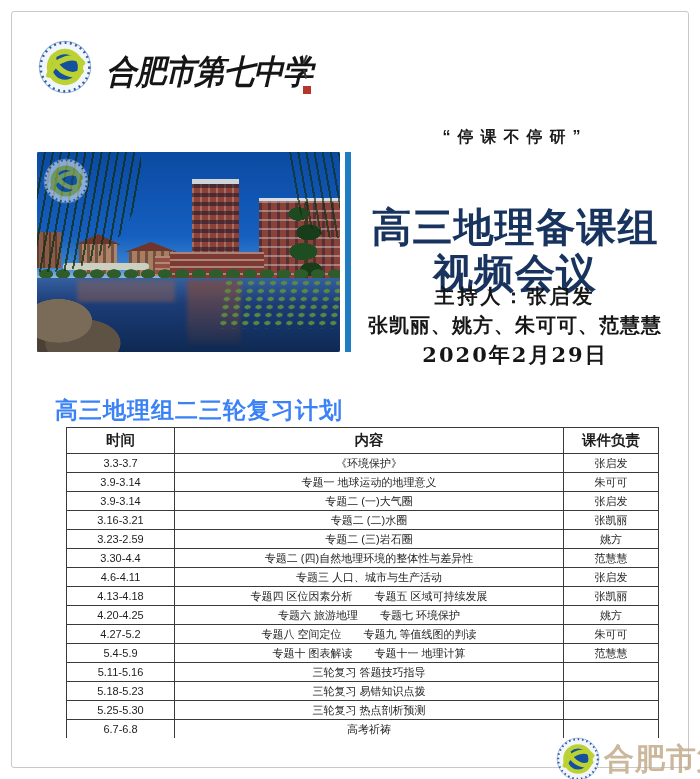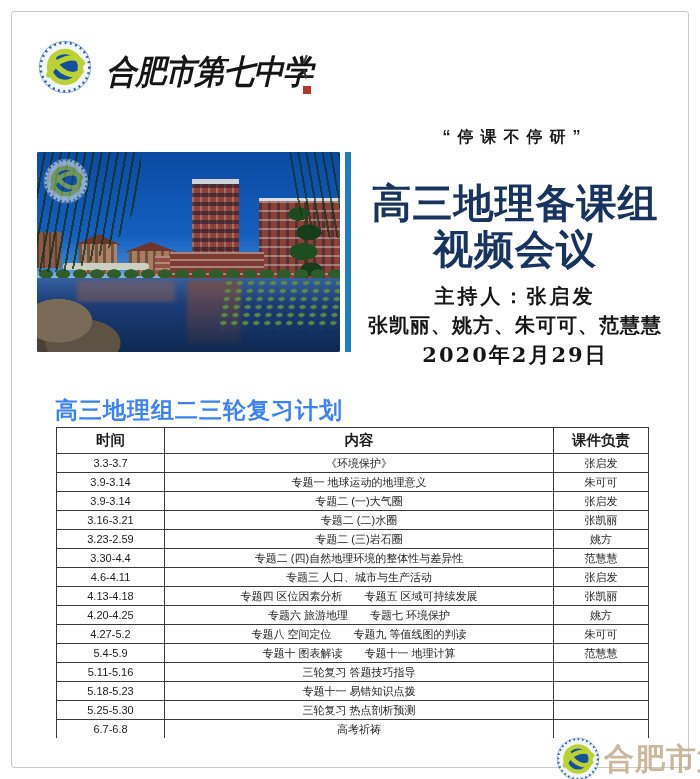--- a/index.html
+++ b/index.html
@@ -85,31 +85,31 @@
   .willow-left { left:-8px; top:-8px; width:112px; height:128px; opacity:.92; border-radius:0 0 80% 0;
     background:repeating-linear-gradient(100deg, rgba(16,48,20,.85) 0 2px, rgba(16,48,20,0) 2px 8px); }
   .willow-right { right:-6px; top:-6px; width:58px; height:92px; opacity:.85; border-radius:0 0 0 80%;
     background:repeating-linear-gradient(80deg, rgba(16,48,20,.8) 0 2px, rgba(16,48,20,0) 2px 8px); }
   .photo-logo { left:6px; top:6px; width:46px; height:46px; opacity:.55; }
 
   .vbar { position:absolute; left:345px; top:152px; width:6px; height:200px; background:var(--bar-blue); }
 
   .hero-line { position:absolute; left:352px; width:326px; text-align:center; white-space:nowrap; }
   .quote { top:127px; font-size:16px; font-weight:bold; color:#1b1b1b; letter-spacing:7px; }
-  .big-title { font-size:40px; font-weight:900; color:var(--navy); letter-spacing:1px; }
+  .big-title { font-size:40px; font-weight:900; color:var(--navy); letter-spacing:1px;margin-top:24px; }
   .t1 { top:176px; } .t2 { top:222px; }
   .kai { font-family:"DejaVu Serif", serif; font-weight:bold; color:#161616; }
   .host { top:283px; font-size:20px; letter-spacing:3px; }
   .members { top:312px; font-size:20px; letter-spacing:1px; }
   .date { top:341px; font-size:21px; letter-spacing:2px; }
 
   
   .plan-title { position:absolute; left:55px; top:395px; font-size:23px; font-weight:800;
     color:#3b82f6; letter-spacing:1px; }
-  table.plan { position:absolute; left:56px; top:427px; width:592px; border-collapse:collapse;
+  table.plan { position:absolute; left:66px; top:427px; width:592px; border-collapse:collapse;
     table-layout:fixed; z-index:10;padding-left:21px; }
   table.plan th, table.plan td {
     border:1px solid #3a3a3a; text-align:center; vertical-align:middle;
     padding:0 3px; overflow:hidden; white-space:nowrap; color:#1d1d1d;
   }
   table.plan th { height:25px; font-size:14.5px; font-weight:bold; }
   table.plan td { height:18px; font-size:11px; line-height:18px; }
   table.plan tr:last-child td { border-bottom:none; }
 
   
@@ -252,21 +252,21 @@
         <td>专题十 图表解读　　专题十一 地理计算</td>
         <td>范慧慧</td>
       </tr>
       <tr>
         <td>5.11-5.16</td>
         <td>三轮复习  答题技巧指导</td>
         <td></td>
       </tr>
       <tr>
         <td>5.18-5.23</td>
-        <td>专题十一  易错知识点拨</td>
+        <td>三轮复习  易错知识点拨</td>
         <td></td>
       </tr>
       <tr>
         <td>5.25-5.30</td>
         <td>三轮复习  热点剖析预测</td>
         <td></td>
       </tr>
       <tr>
         <td>6.7-6.8</td>
         <td>高考祈祷</td>

